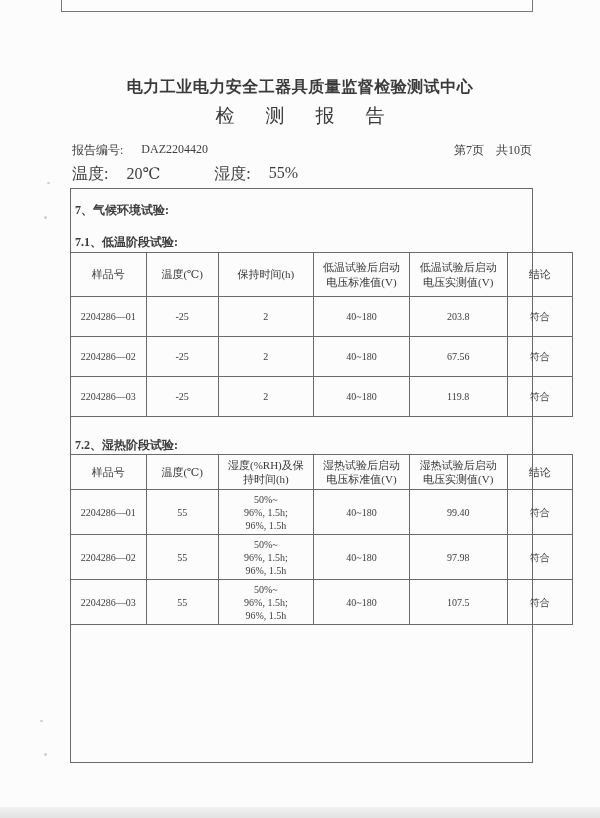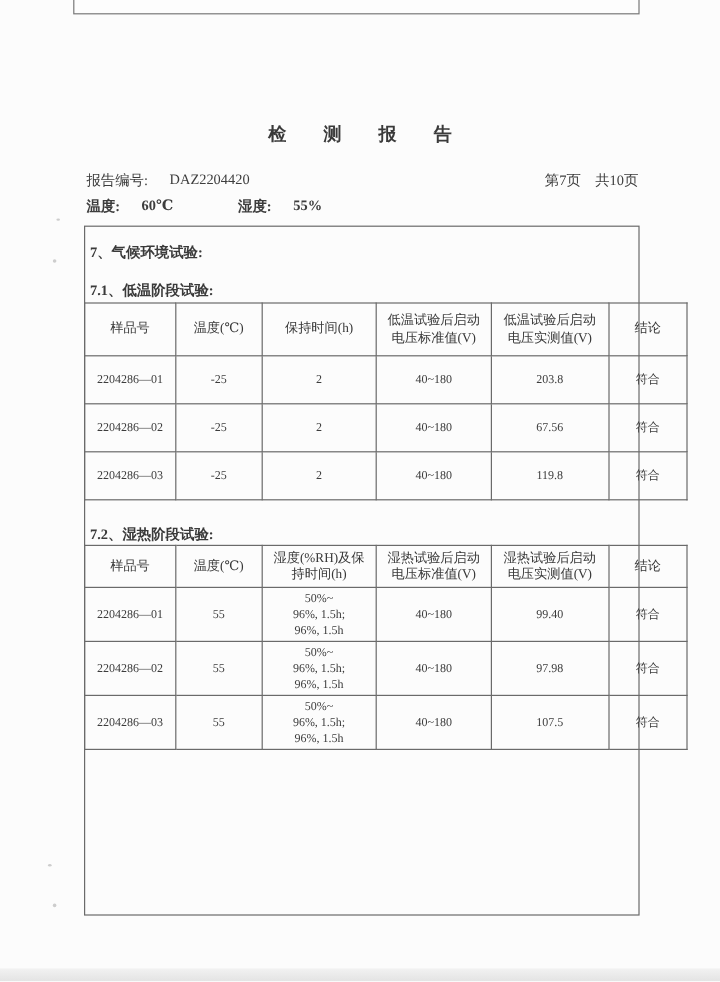--- a/index.html
+++ b/index.html
@@ -20,33 +20,33 @@
     border:1.5px solid #787878;
     background:#fdfdfd;
   }
   .org-title{
     position:absolute;top:77px;left:0;width:100%;
     text-align:center;font-size:16px;font-weight:bold;
     letter-spacing:0.5px;color:#3a3a3a;
   }
   .report-title{
     position:absolute;top:103px;left:0;width:100%;
-    text-align:center;font-size:15px;font-weight:bold;
+    text-align:center;font-size:19px;font-weight:normal;
     letter-spacing:31px;text-indent:31px;color:#3a3a3a;
   }
   .meta-line1{
     position:absolute;top:142px;left:72px;right:68px;
     display:flex;justify-content:space-between;
     font-size:12px;
   }
   .meta-pair{display:flex;gap:18px;}
   .page-indicator{display:flex;gap:12px;margin-left:20px;}
   .meta-line2{
     position:absolute;top:164px;left:72px;
-    display:flex;font-size:12px;font-weight:bold;
+    display:flex;font-size:16px;
   }
   .meta-line2 .meta-pair{margin-right:0;}
   .meta-line2 .hum{margin-left:54px;}
   .content-box{
     position:absolute;left:70px;top:188px;width:463px;height:575px;
     border:1.2px solid #6a6a6a;
     box-sizing:border-box;
   }
   .sec-label{
     position:absolute;left:4px;
@@ -93,38 +93,39 @@
     background:linear-gradient(#f2f2f2,#e3e3e3);
   }
 </style>
 </head>
 <body>
 
 <div class="scan-page">
 
   <div class="top-remnant"></div>
 
+  <div class="org-title">电力工业电力安全工器具质量监督检验测试中心</div>
 
   <div class="report-title">检测报告</div>
 
   <div class="meta-line1">
     <div class="meta-pair">
       <span>报告编号:</span>
       <span>DAZ2204420</span>
     </div>
     <div class="page-indicator">
       <span>第7页</span>
       <span>共10页</span>
     </div>
   </div>
 
   <div class="meta-line2">
     <div class="meta-pair">
       <span>温度:</span>
-      <span>60℃</span>
+      <span>20℃</span>
     </div>
     <div class="meta-pair hum">
       <span>湿度:</span>
       <span>55%</span>
     </div>
   </div>
 
   <div class="content-box">
 
     <div class="sec-label sec-7">7、气候环境试验:</div>

